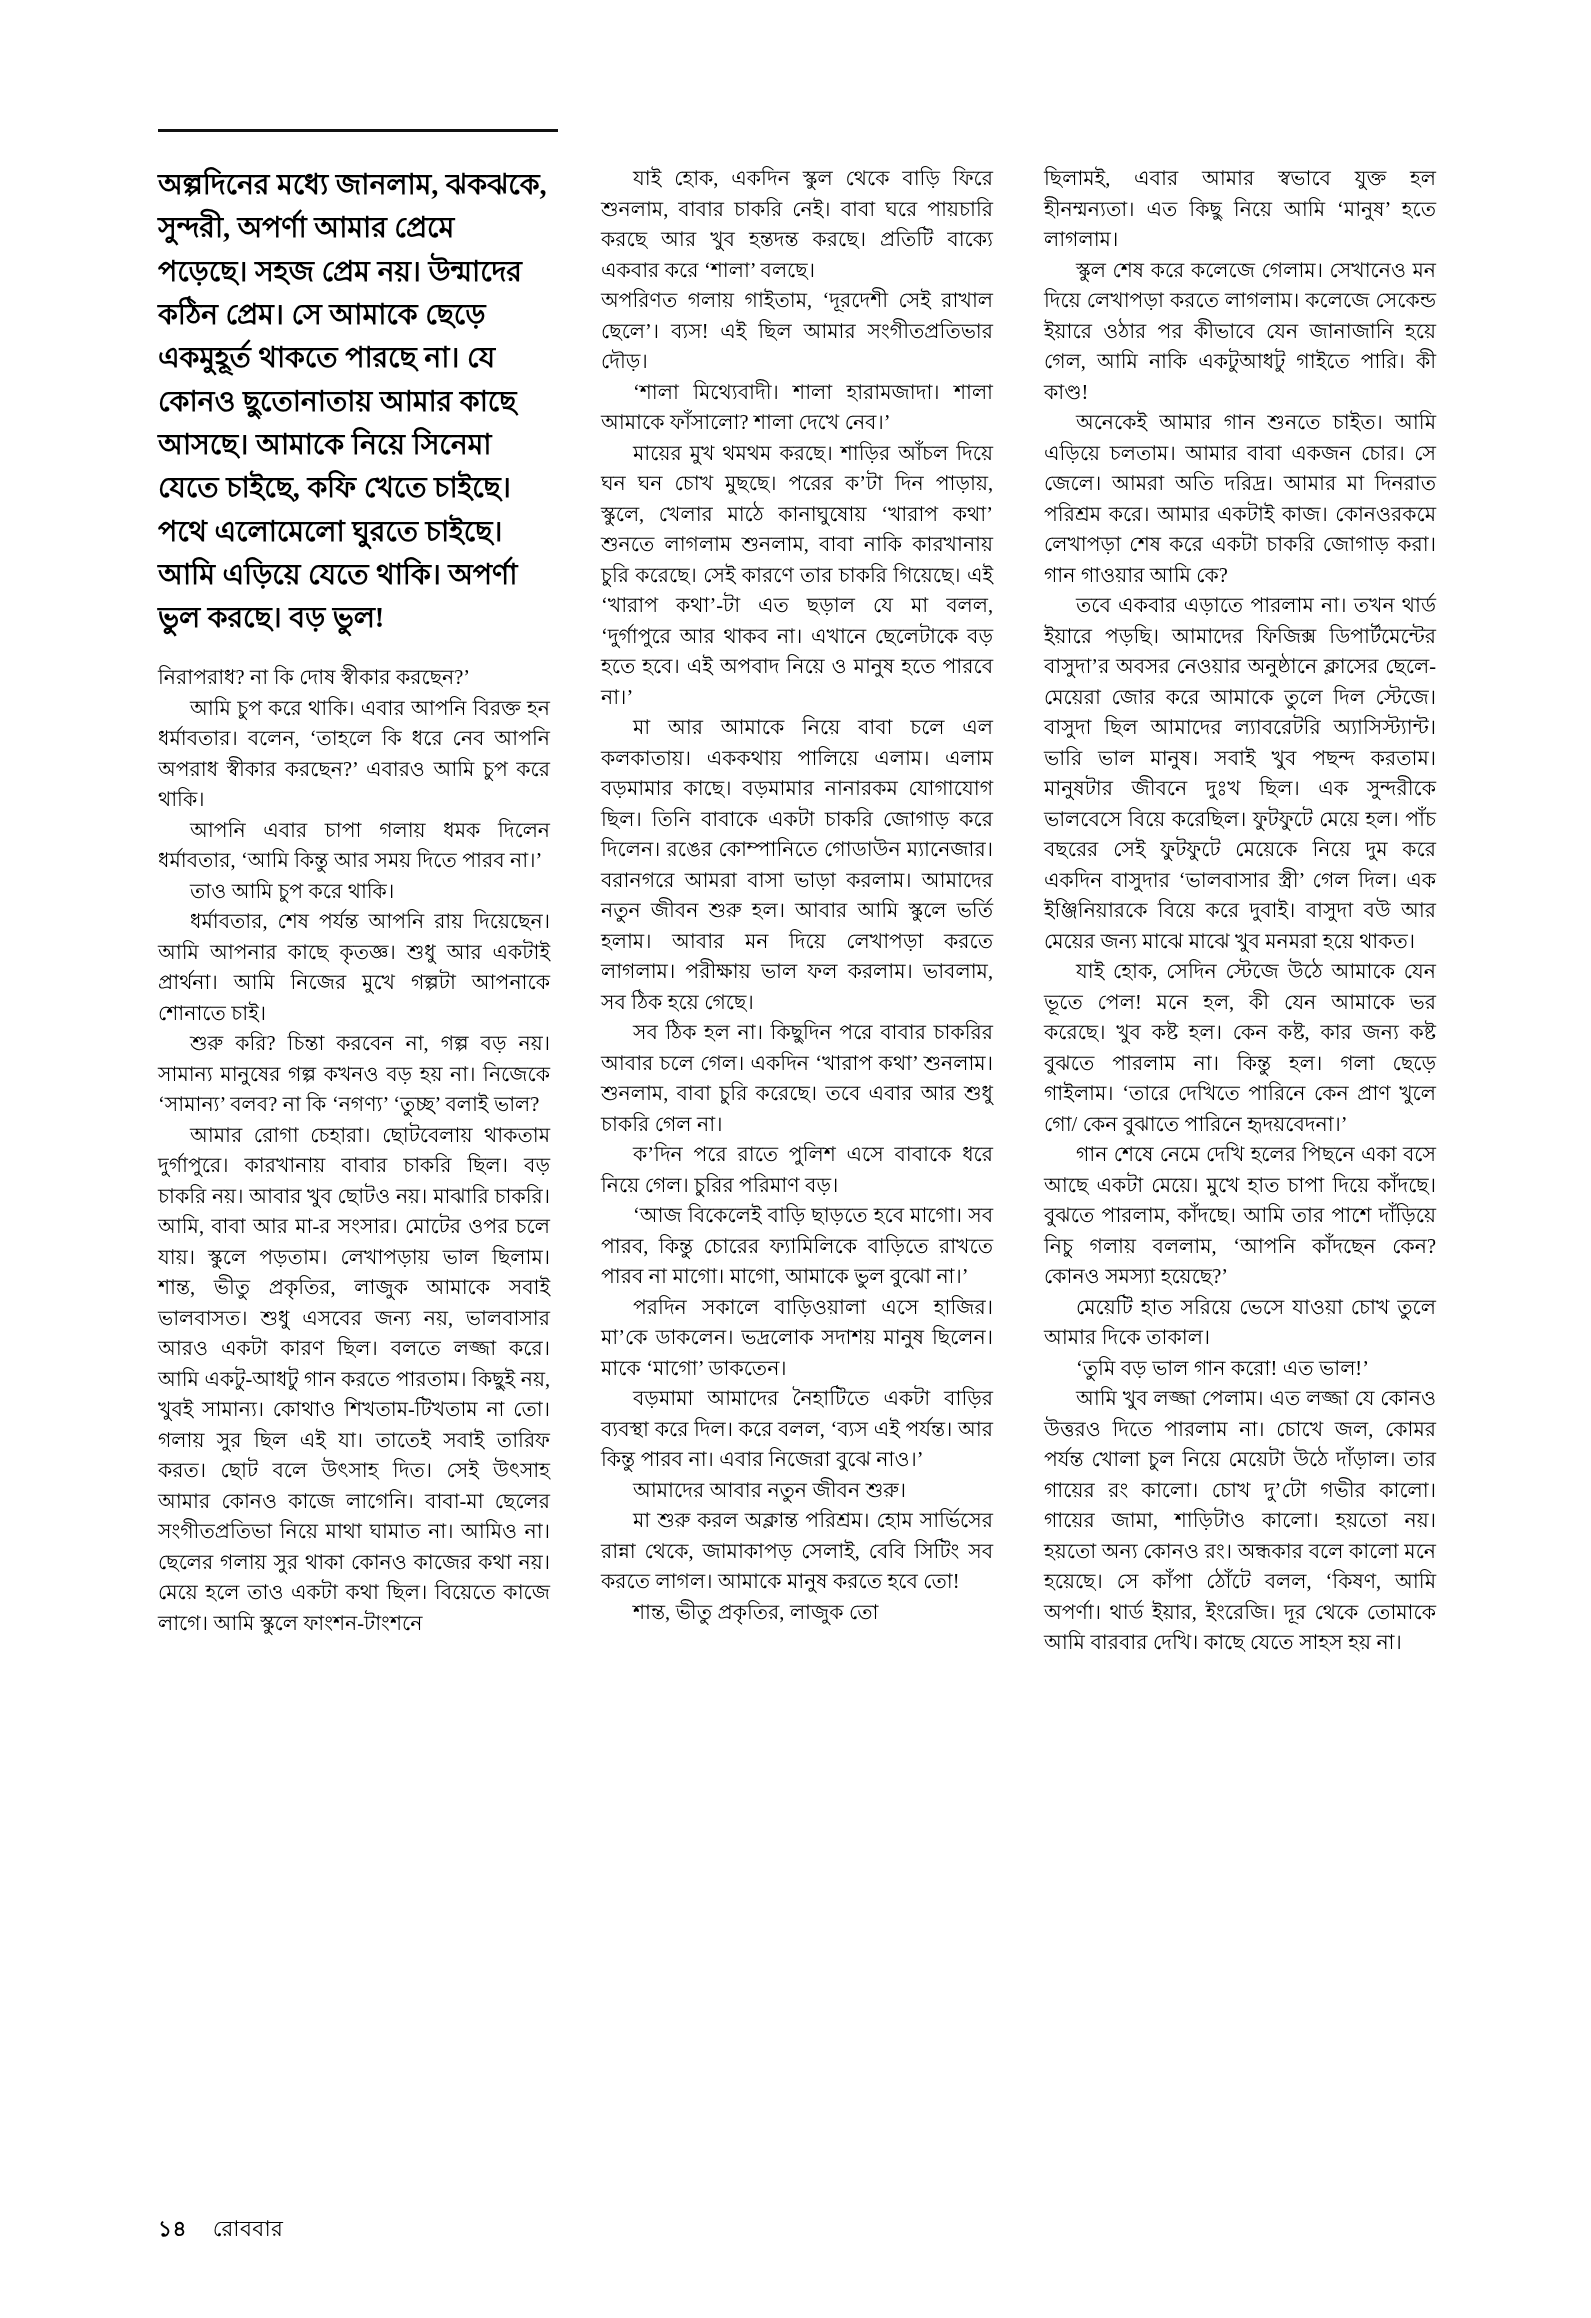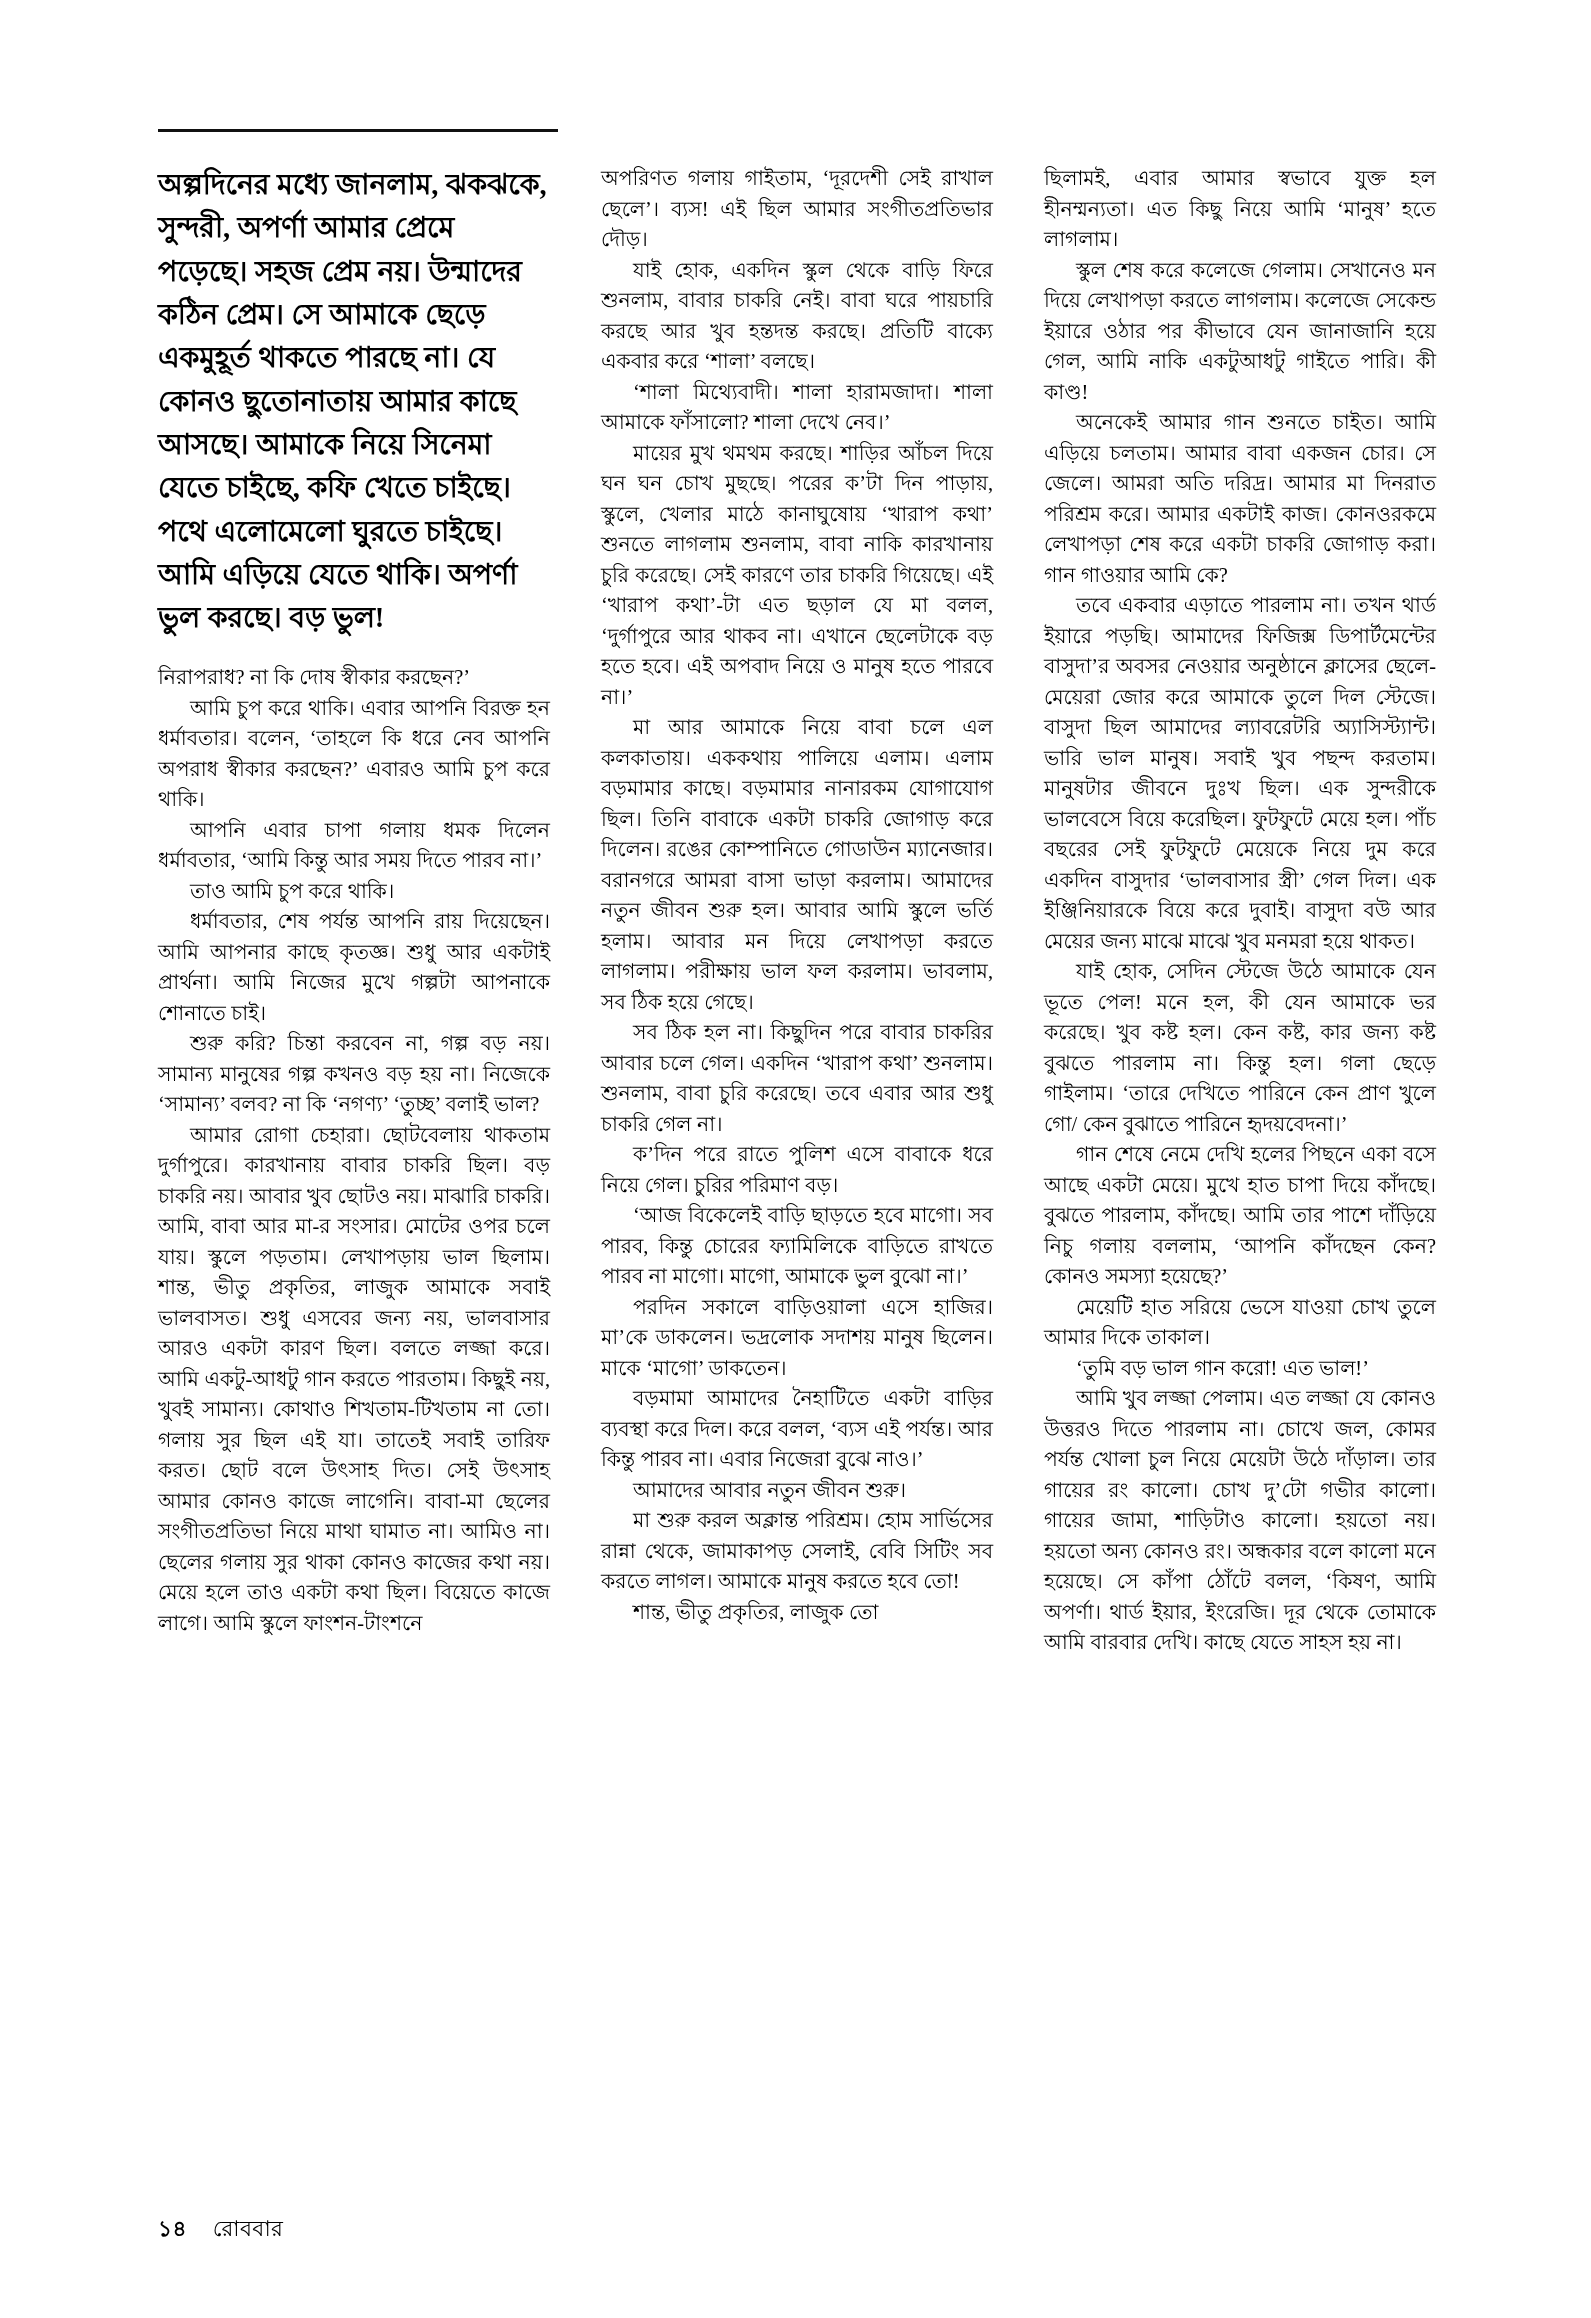--- a/index.html
+++ b/index.html
@@ -106,22 +106,22 @@
         <p class="para">নিরাপরাধ? না কি দোষ স্বীকার করছেন?’</p>
         <p class="para indent">আমি চুপ করে থাকি। এবার আপনি বিরক্ত হন ধর্মাবতার। বলেন, ‘তাহলে কি ধরে নেব আপনি অপরাধ স্বীকার করছেন?’ এবারও আমি চুপ করে থাকি।</p>
         <p class="para indent">আপনি এবার চাপা গলায় ধমক দিলেন ধর্মাবতার, ‘আমি কিন্তু আর সময় দিতে পারব না।’</p>
         <p class="para indent">তাও আমি চুপ করে থাকি।</p>
         <p class="para indent">ধর্মাবতার, শেষ পর্যন্ত আপনি রায় দিয়েছেন। আমি আপনার কাছে কৃতজ্ঞ। শুধু আর একটাই প্রার্থনা। আমি নিজের মুখে গল্পটা আপনাকে শোনাতে চাই।</p>
         <p class="para indent">শুরু করি? চিন্তা করবেন না, গল্প বড় নয়। সামান্য মানুষের গল্প কখনও বড় হয় না। নিজেকে ‘সামান্য’ বলব? না কি ‘নগণ্য’ ‘তুচ্ছ’ বলাই ভাল?</p>
         <p class="para indent">আমার রোগা চেহারা। ছোটবেলায় থাকতাম দুর্গাপুরে। কারখানায় বাবার চাকরি ছিল। বড় চাকরি নয়। আবার খুব ছোটও নয়। মাঝারি চাকরি। আমি, বাবা আর মা-র সংসার। মোটের ওপর চলে যায়। স্কুলে পড়তাম। লেখাপড়ায় ভাল ছিলাম। শান্ত, ভীতু প্রকৃতির, লাজুক আমাকে সবাই ভালবাসত। শুধু এসবের জন্য নয়, ভালবাসার আরও একটা কারণ ছিল। বলতে লজ্জা করে। আমি একটু-আধটু গান করতে পারতাম। কিছুই নয়, খুবই সামান্য। কোথাও শিখতাম-টিখতাম না তো। গলায় সুর ছিল এই যা। তাতেই সবাই তারিফ করত। ছোট বলে উৎসাহ দিত। সেই উৎসাহ আমার কোনও কাজে লাগেনি। বাবা-মা ছেলের সংগীতপ্রতিভা নিয়ে মাথা ঘামাত না। আমিও না। ছেলের গলায় সুর থাকা কোনও কাজের কথা নয়। মেয়ে হলে তাও একটা কথা ছিল। বিয়েতে কাজে লাগে। আমি স্কুলে ফাংশন-টাংশনে</p>
       </div>
 
       <div class="col mid">
+        <p class="para indent">যাই হোক, একদিন স্কুল থেকে বাড়ি ফিরে শুনলাম, বাবার চাকরি নেই। বাবা ঘরে পায়চারি করছে আর খুব হন্তদন্ত করছে। প্রতিটি বাক্যে একবার করে ‘শালা’ বলছে।</p>
         <p class="para">অপরিণত গলায় গাইতাম, ‘দূরদেশী সেই রাখাল ছেলে’। ব্যস! এই ছিল আমার সংগীতপ্রতিভার দৌড়।</p>
-        <p class="para indent">যাই হোক, একদিন স্কুল থেকে বাড়ি ফিরে শুনলাম, বাবার চাকরি নেই। বাবা ঘরে পায়চারি করছে আর খুব হন্তদন্ত করছে। প্রতিটি বাক্যে একবার করে ‘শালা’ বলছে।</p>
         <p class="para indent">‘শালা মিথ্যেবাদী। শালা হারামজাদা। শালা আমাকে ফাঁসালো? শালা দেখে নেব।’</p>
         <p class="para indent">মায়ের মুখ থমথম করছে। শাড়ির আঁচল দিয়ে ঘন ঘন চোখ মুছছে। পরের ক’টা দিন পাড়ায়, স্কুলে, খেলার মাঠে কানাঘুষোয় ‘খারাপ কথা’ শুনতে লাগলাম শুনলাম, বাবা নাকি কারখানায় চুরি করেছে। সেই কারণে তার চাকরি গিয়েছে। এই ‘খারাপ কথা’-টা এত ছড়াল যে মা বলল, ‘দুর্গাপুরে আর থাকব না। এখানে ছেলেটাকে বড় হতে হবে। এই অপবাদ নিয়ে ও মানুষ হতে পারবে না।’</p>
         <p class="para indent">মা আর আমাকে নিয়ে বাবা চলে এল কলকাতায়। এককথায় পালিয়ে এলাম। এলাম বড়মামার কাছে। বড়মামার নানারকম যোগাযোগ ছিল। তিনি বাবাকে একটা চাকরি জোগাড় করে দিলেন। রঙের কোম্পানিতে গোডাউন ম্যানেজার। বরানগরে আমরা বাসা ভাড়া করলাম। আমাদের নতুন জীবন শুরু হল। আবার আমি স্কুলে ভর্তি হলাম। আবার মন দিয়ে লেখাপড়া করতে লাগলাম। পরীক্ষায় ভাল ফল করলাম। ভাবলাম, সব ঠিক হয়ে গেছে।</p>
         <p class="para indent">সব ঠিক হল না। কিছুদিন পরে বাবার চাকরির আবার চলে গেল। একদিন ‘খারাপ কথা’ শুনলাম। শুনলাম, বাবা চুরি করেছে। তবে এবার আর শুধু চাকরি গেল না।</p>
         <p class="para indent">ক’দিন পরে রাতে পুলিশ এসে বাবাকে ধরে নিয়ে গেল। চুরির পরিমাণ বড়।</p>
         <p class="para indent">‘আজ বিকেলেই বাড়ি ছাড়তে হবে মাগো। সব পারব, কিন্তু চোরের ফ্যামিলিকে বাড়িতে রাখতে পারব না মাগো। মাগো, আমাকে ভুল বুঝো না।’</p>
         <p class="para indent">পরদিন সকালে বাড়িওয়ালা এসে হাজির। মা’কে ডাকলেন। ভদ্রলোক সদাশয় মানুষ ছিলেন। মাকে ‘মাগো’ ডাকতেন।</p>
         <p class="para indent">বড়মামা আমাদের নৈহাটিতে একটা বাড়ির ব্যবস্থা করে দিল। করে বলল, ‘ব্যস এই পর্যন্ত। আর কিন্তু পারব না। এবার নিজেরা বুঝে নাও।’</p>
         <p class="para indent">আমাদের আবার নতুন জীবন শুরু।</p>
         <p class="para indent">মা শুরু করল অক্লান্ত পরিশ্রম। হোম সার্ভিসের রান্না থেকে, জামাকাপড় সেলাই, বেবি সিটিং সব করতে লাগল। আমাকে মানুষ করতে হবে তো!</p>

